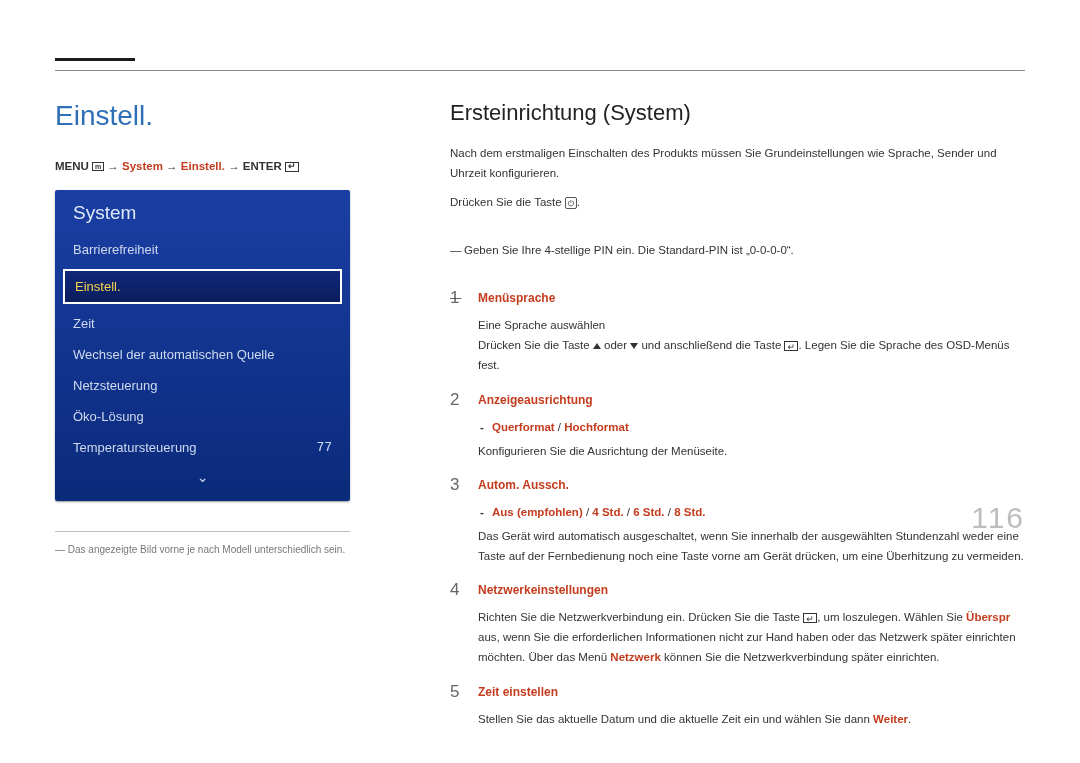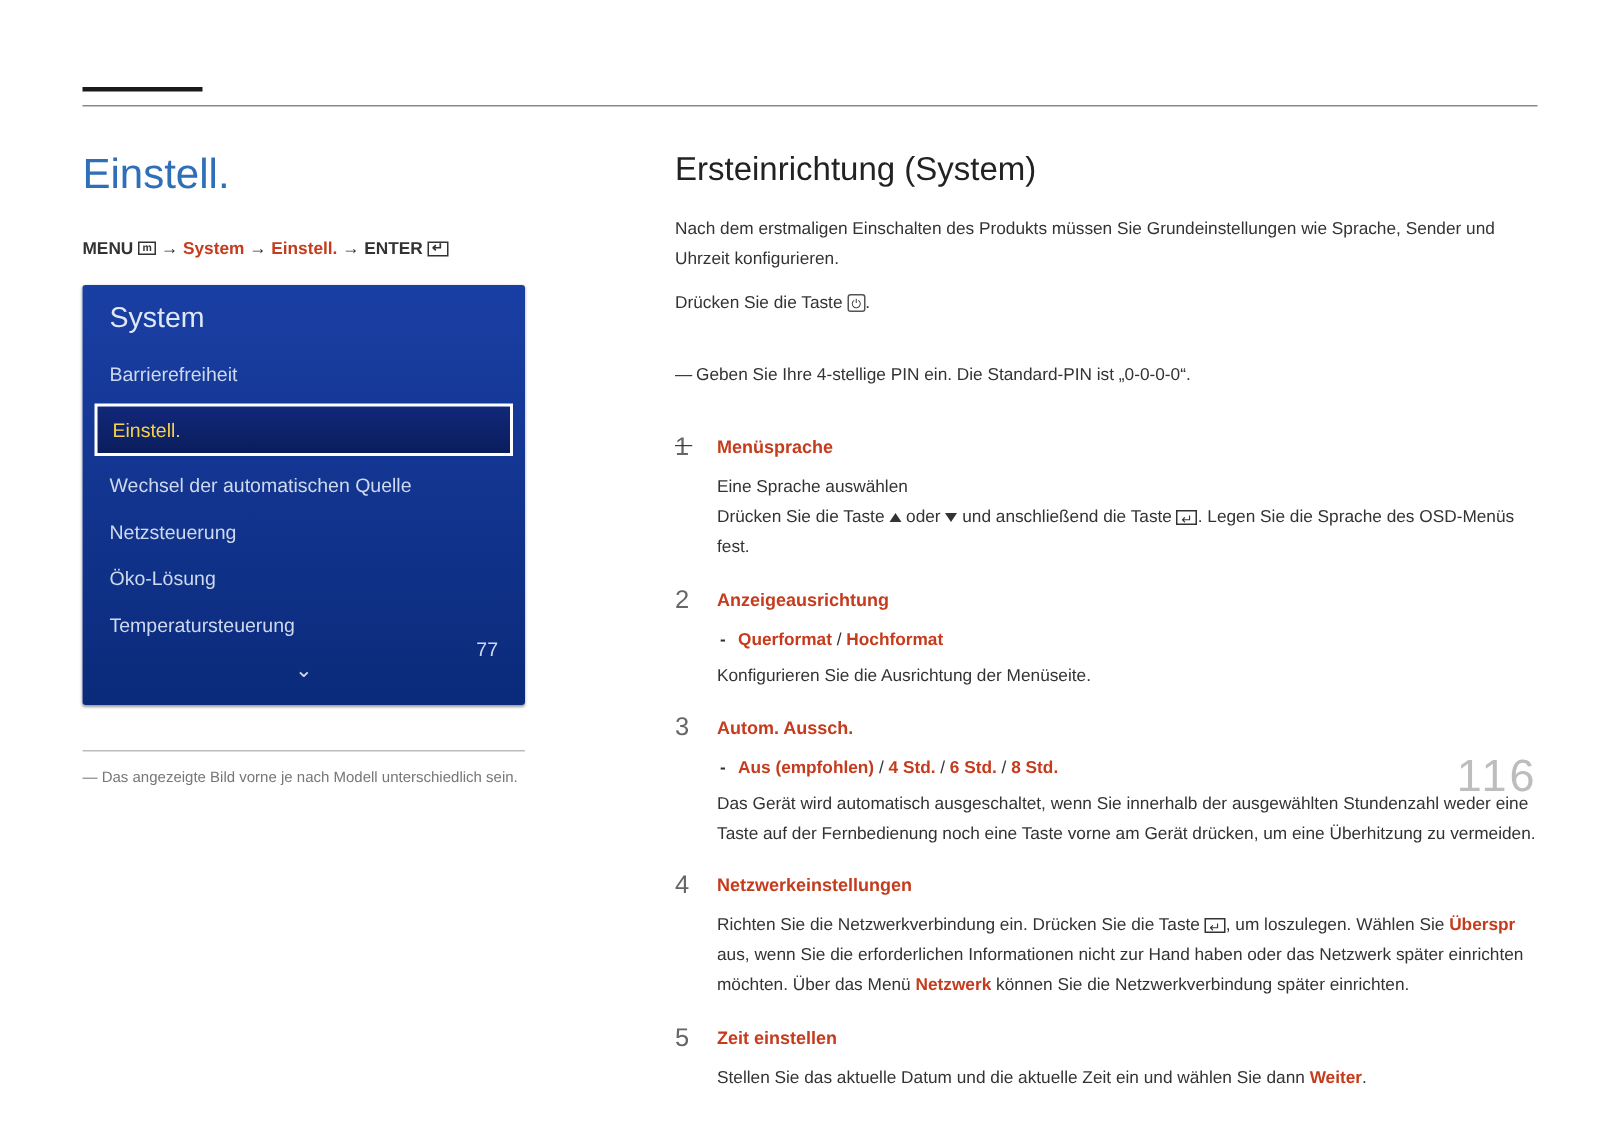--- a/index.html
+++ b/index.html
@@ -15,21 +15,21 @@
   .breadcrumb .sys { color: #c43c1d; }
   .breadcrumb .ein { color: #c43c1d; }
   .breadcrumb .icon-box { display:inline-block; width:12px; height:9px; border:1px solid #333; vertical-align:middle; font-size:7px; line-height:8px; text-align:center; }
   .breadcrumb .icon-enter { display:inline-block; width:14px; height:10px; border:1px solid #333; vertical-align:middle; position:relative; }
   .breadcrumb .icon-enter::after { content:"↵"; font-size:9px; position:absolute; left:2px; top:-2px; }
 
   .menu-panel { width: 295px; background: linear-gradient(#1a3fa4, #0a2a7a); border-radius: 2px; padding: 0 0 6px 0; color: #fff; box-shadow: 0 1px 2px rgba(0,0,0,0.4); }
   .menu-header { font-size: 19px; font-weight: 400; padding: 12px 18px 10px 18px; color: #dfe8f6; }
   .menu-item { font-size: 13px; padding: 8px 18px; color: #cfd9ee; position: relative; }
   .menu-item.selected { margin: 4px 8px; padding: 8px 10px; border: 2px solid #fff; background: linear-gradient(#11287a, #0a1d5c); color: #f7d24a; font-weight: 500; }
-  .menu-item .value { position: absolute; right: 18px; top: 24px; color: #cfd9ee; font-size:13px; }
+  .menu-item .value { position: absolute; right: 18px; top: 8px; color: #cfd9ee; font-size:13px;font-family:Liberation Mono, monospace; }
   .menu-chevron { text-align: center; padding: 6px 0 10px 0; color: #cfd9ee; font-size: 14px; }
   .hr-left { width: 295px; border: none; border-top: 1px solid #bbb; margin: 30px 0 12px 0; }
   .footnote { font-size: 10px; color: #777; }
   .footnote::before { content: "― "; color:#777; }
 
   .right-title { font-size: 22px; color: #222; font-weight: 500; margin-bottom: 18px; }
   .para1 { font-size: 11.5px; line-height: 1.7; color: #333; margin-bottom: 10px; }
   .para-line { font-size: 11.5px; line-height: 1.7; color: #333; }
   .para-line .icon-sq { display:inline-block; width:12px; height:12px; border:1px solid #555; border-radius:2px; vertical-align:middle; font-size:8px; line-height:11px; text-align:center; }
   .dash-block { margin: 4px 0 18px 0; }
@@ -73,20 +73,21 @@
         <span class="ein">Einstell.</span>
         <span>→</span>
         <span>ENTER</span>
         <span class="icon-enter"></span>
       </div>
 
       <div class="menu-panel">
         <div class="menu-header">System</div>
         <div class="menu-item"><span>Barrierefreiheit</span></div>
         <div class="menu-item selected"><span>Einstell.</span></div>
+        <div class="menu-item"><span>Zeit</span></div>
         <div class="menu-item"><span>Wechsel der automatischen Quelle</span></div>
         <div class="menu-item"><span>Netzsteuerung</span></div>
         <div class="menu-item"><span>Öko-Lösung</span></div>
         <div class="menu-item">
           <span>Temperatursteuerung</span>
           <span class="value">77</span>
         </div>
         <div class="menu-chevron">⌄</div>
       </div>
 

